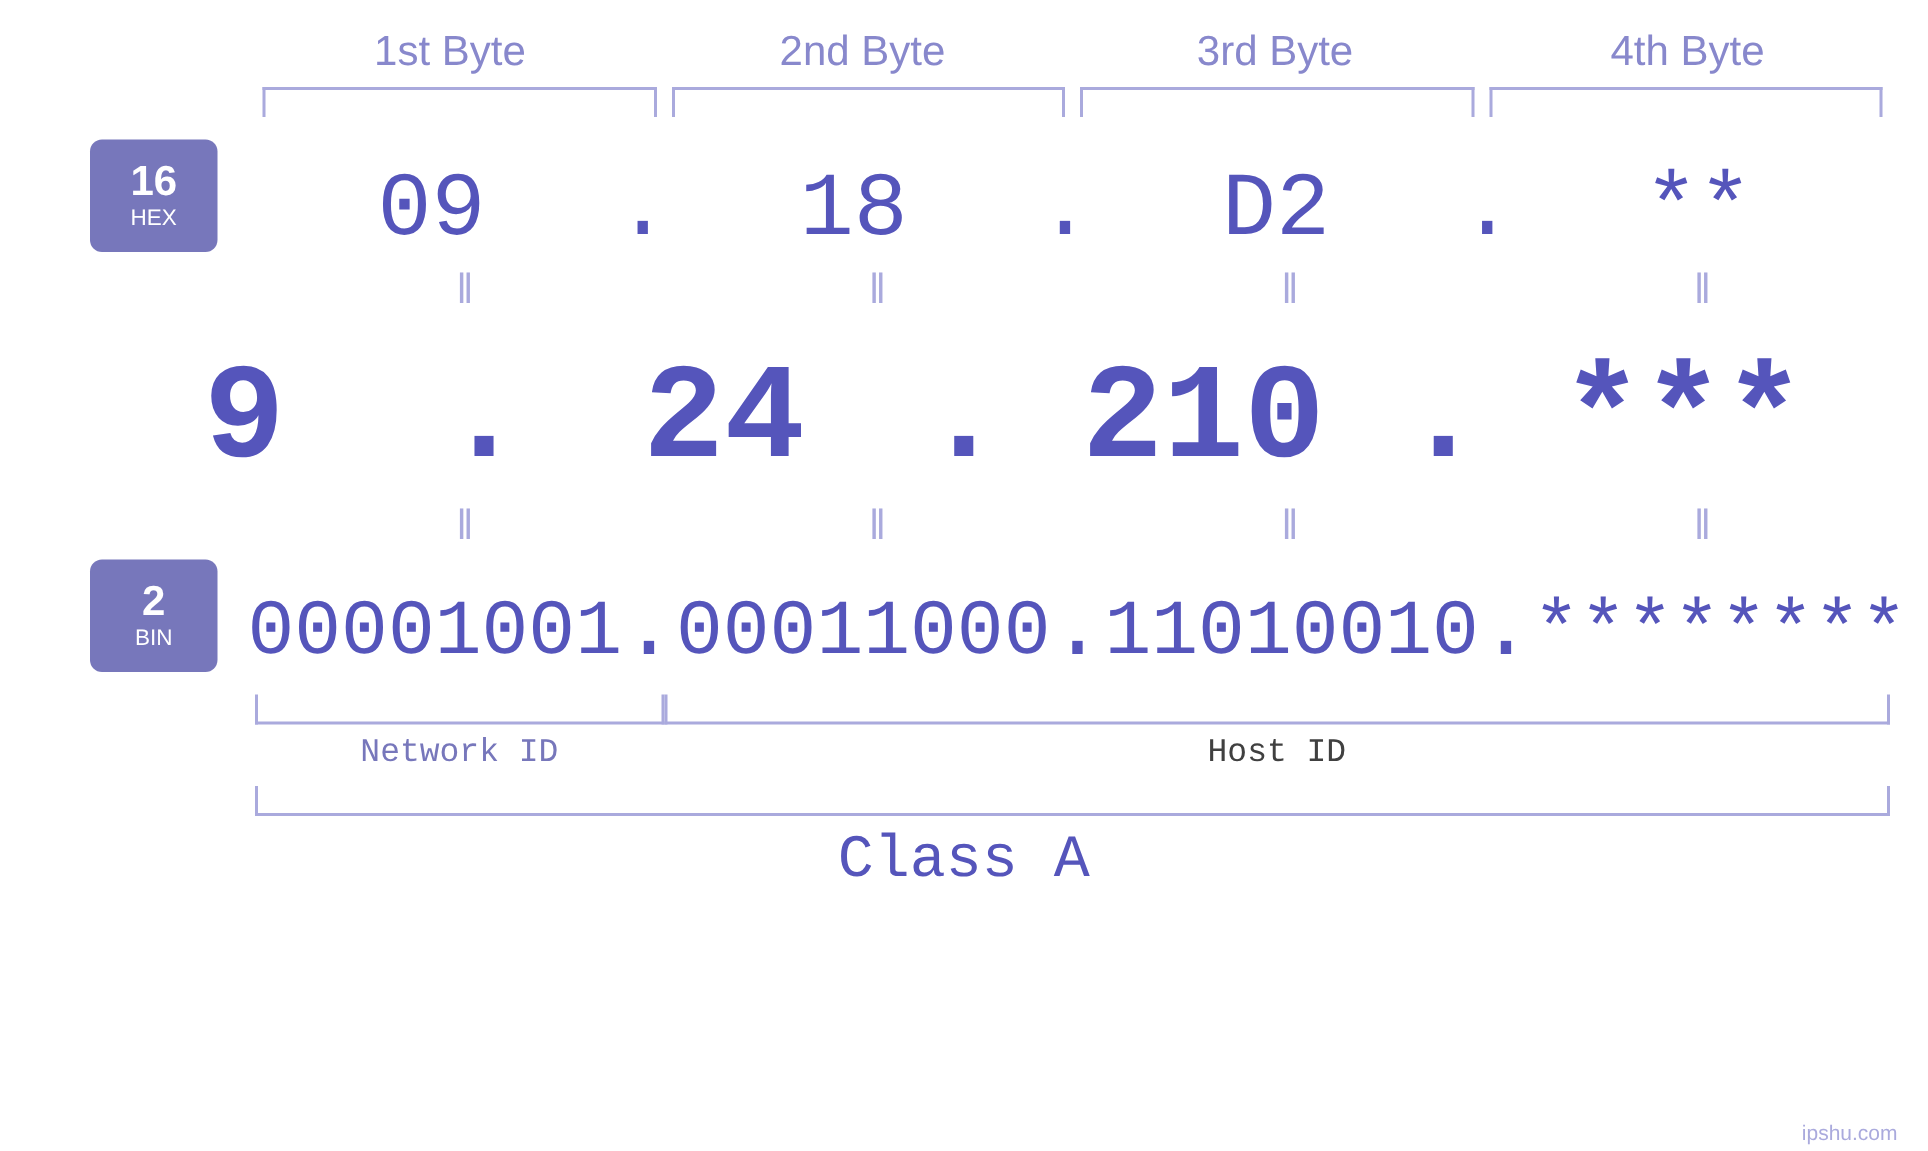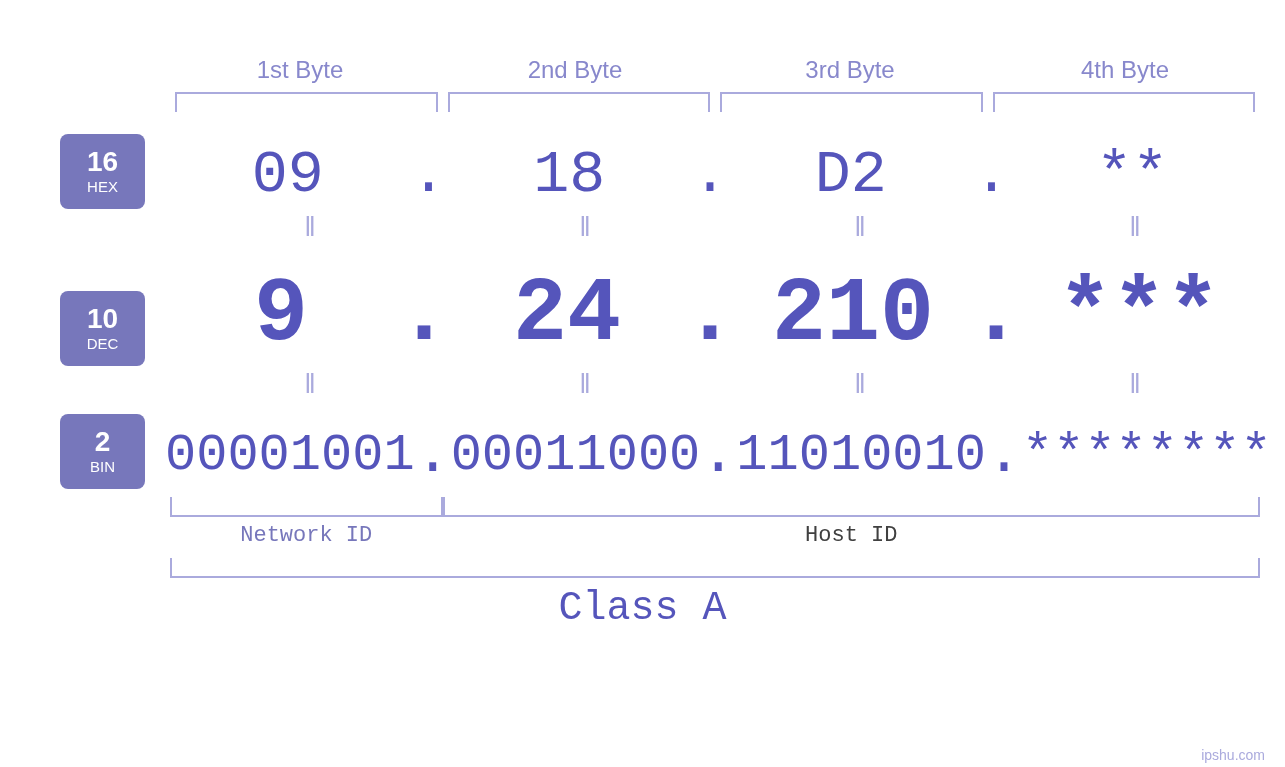--- a/index.html
+++ b/index.html
@@ -27,30 +27,29 @@
       display: flex;
       margin-left: 140px;
       margin-top: 10px;
       width: 1100px;
     }
 
     .byte-header {
       flex: 1;
       text-align: center;
       color: #8888cc;
-      font-size: 24px;
+      font-size: 28px;
       font-family: Arial, sans-serif;
       padding: 8px 0;
-      margin-top: 38px;
     }
 
     
     .data-row {
       display: flex;
-      align-items: flex-end;
+      align-items: flex-start;
       width: 1285px;
       padding: 0 10px;
     }
 
     .label-badge {
       width: 85px;
       height: 75px;
       background: #7777bb;
       border-radius: 8px;
       display: flex;
@@ -207,24 +206,20 @@
   </div>
 
   <div class="equals-row" style="margin-left:160px;">
     <div class="equals-sign">‖</div>
     <div class="equals-sign">‖</div>
     <div class="equals-sign">‖</div>
     <div class="equals-sign">‖</div>
   </div>
 
   <div class="data-row" style="margin-top:5px;">
-    <div class="label-badge">
-      <span class="badge-num">10</span>
-      <span class="badge-label">DEC</span>
-    </div>
     <div class="values-row">
       <div class="byte-value large">9</div>
       <div class="dot large">.</div>
       <div class="byte-value large">24</div>
       <div class="dot large">.</div>
       <div class="byte-value large">210</div>
       <div class="dot large">.</div>
       <div class="byte-value large">***</div>
     </div>
   </div>

